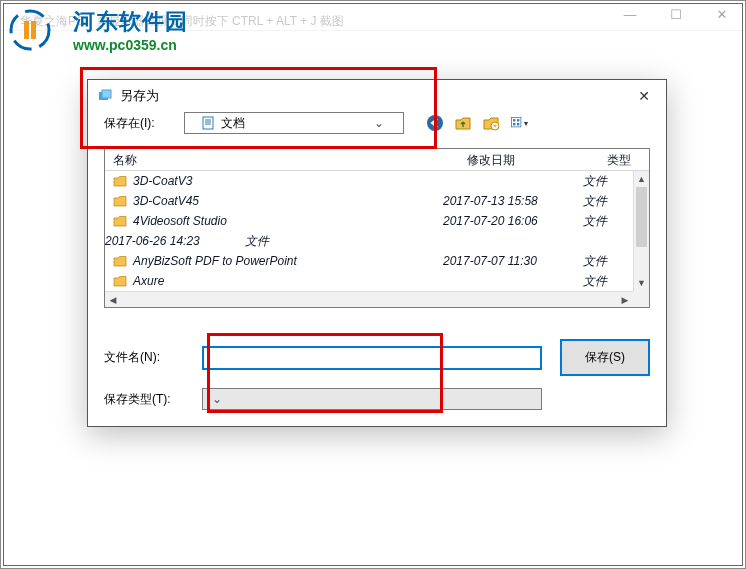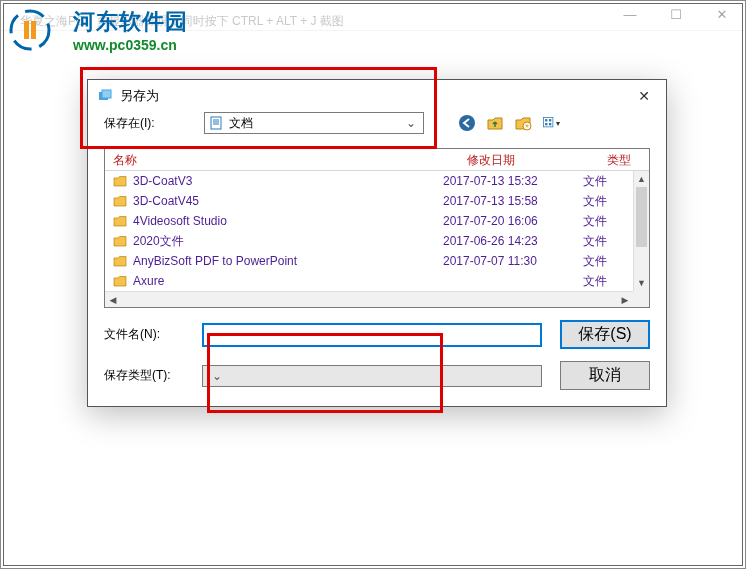--- a/index.html
+++ b/index.html
@@ -19,57 +19,57 @@
 
   
   .dialog { position: absolute; left: 86px; top: 78px; width: 580px; background: #fff; border: 1px solid #555; box-shadow: 0 8px 30px rgba(0,0,0,.25); z-index: 10; }
   .dlg-title { height: 32px; display: flex; align-items: center; padding: 4px 10px; font-size: 13px; }
   .dlg-title .ticon { width: 14px; height: 14px; margin-right: 8px; }
   .dlg-title .tlabel { flex: 1; }
   .dlg-title .close { width: 24px; height: 24px; text-align: center; line-height: 24px; font-size: 14px; color: #333; cursor: pointer; }
 
   .dlg-body { padding: 0 16px 16px; font-size: 12px; }
 
-  .row-savein { display: flex; align-items: center; gap: 22px; margin-bottom: 14px; }
+  .row-savein { display: flex; align-items: center; gap: 10px; margin-bottom: 14px; }
   .row-savein .label { width: 70px; }
-  .combo { flex: 0 0 220px; height: 22px; border: 1px solid #7a7a7a; background: #fff; display: flex; align-items: center; padding: 0 4px; gap: 6px; margin-left: 8px; }
+  .combo { flex: 0 0 220px; height: 22px; border: 1px solid #7a7a7a; background: #fff; display: flex; align-items: center; padding: 0 16px; gap: 6px; }
   .combo .docicon { width: 14px; height: 14px; }
   .combo .text { flex: 1; }
   .combo .caret { width: 16px; text-align: center; color: #555; }
 
   .nav-icons { display: flex; align-items: center; gap: 10px; margin-left: 12px; }
   .nav-icons .icn { width: 18px; height: 18px; display: flex; align-items: center; justify-content: center; }
 
   .listbox { border: 1px solid #7a7a7a; height: 160px; background: #fff; position: relative; overflow: hidden; }
-  .list-head { display: flex; height: 22px; border-bottom: 1px solid #d6d6d6; font-size: 12px; color: #b91c1c; }
+  .list-head { display: flex; height: 22px; border-bottom: 1px solid #d6d6d6; font-size: 12px; color: #0f172a; }
   .list-head .col { padding: 3px 8px; border-right: 1px solid transparent; }
   .col-name { flex: 1; }
   .col-date { width: 140px; margin-left: 43px; }
   .col-type { width: 50px; }
   .list-rows { position: absolute; top: 22px; left: 0; right: 16px; bottom: 16px; overflow: hidden; }
-  .lrow { display: flex; height: 20px; align-items: center; font-size: 12px; color: #4c1d95; }
+  .lrow { display: flex; height: 20px; align-items: center; font-size: 12px; color: #0f172a; font-style: italic; }
   .lrow .fname { flex: 1; display: flex; align-items: center; gap: 6px; padding-left: 8px; }
   .lrow .fdate { width: 140px; }
   .lrow .ftype { width: 50px; }
   .folder-icon { width: 14px; height: 11px; display: inline-block; }
   .scroll-v { position: absolute; right: 0; top: 22px; bottom: 16px; width: 16px; background: #f1f1f1; border-left: 1px solid #ddd; }
   .scroll-v .up,.scroll-v .down { height: 16px; text-align: center; font-size: 9px; color: #555; line-height: 16px; }
   .scroll-v .thumb { position: absolute; left: 2px; right: 2px; top: 16px; height: 60px; background: #cfcfcf; }
   .scroll-h { position: absolute; left: 0; right: 16px; bottom: 0; height: 16px; background: #f1f1f1; border-top: 1px solid #ddd; }
   .scroll-h .left,.scroll-h .right { width: 16px; height: 16px; text-align: center; font-size: 9px; color: #555; line-height: 16px; display: inline-block; }
   .scroll-h .right { float: right; }
   .corner { position: absolute; right: 0; bottom: 0; width: 16px; height: 16px; background: #f1f1f1; }
 
-  .bottom { margin-top: 12px; display: grid; grid-template-columns: 80px 1fr 90px; row-gap: 12px; column-gap: 18px; align-items: center; }
+  .bottom { margin-top: 31px; display: grid; grid-template-columns: 80px 1fr 90px; row-gap: 12px; column-gap: 18px; align-items: center; }
   .bottom .lbl { font-size: 12px; }
   .text-input { height: 24px; border: 2px solid #0078d7; background: #fff; padding: 0 4px; outline: none; width: 100%; font-size: 12px; }
   .type-combo { height: 22px; border: 1px solid #7a7a7a; background: #e7e7e7; display: flex; align-items: center; padding: 0 6px; width: 100%; }
   .type-combo .text { flex: 1; }
   .type-combo .caret { width: 16px; text-align: center; color: #555; }
-  .btn { height: 29px; border: 1px solid #7a7a7a; background: #e1e1e1; font-size: 16px; cursor: pointer; }
+  .btn { height: 37px; border: 1px solid #7a7a7a; background: #e1e1e1; font-size: 12px; cursor: pointer; }
   .btn-primary { border: 2px solid #0078d7; background: #e1e1e1; }
 
   
   .hl { position: absolute; border: 3px solid #d00; pointer-events: none; z-index: 20; }
   .hl1 { left: 79px; top: 66px; width: 357px; height: 82px; }
   .hl2 { left: 206px; top: 332px; width: 236px; height: 80px; }
 
   
   .outer-border { position: absolute; inset: 2px; border: 1px solid #666; pointer-events: none; }
 </style>
@@ -165,21 +165,20 @@
         <div class="col col-type">类型</div>
       </div>
       <div class="list-rows" id="list-rows">
           <div class="lrow">
             <span class="fname">
               <span class="folder-icon"><svg viewBox="0 0 14 11">
                   <path d="M1 2h4l1.5-1.5H13V10H1z" fill="#f4c04e" stroke="#b8860b" stroke-width="0.7"></path>
                 </svg></span>
               <span>3D-CoatV3</span>
             </span>
-            <span class="fdate">2017-07-13 15:32</span>
             <span class="ftype">文件</span>
           </div>
           <div class="lrow">
             <span class="fname">
               <span class="folder-icon"><svg viewBox="0 0 14 11">
                   <path d="M1 2h4l1.5-1.5H13V10H1z" fill="#f4c04e" stroke="#b8860b" stroke-width="0.7"></path>
                 </svg></span>
               <span>3D-CoatV45</span>
             </span>
             <span class="fdate">2017-07-13 15:58</span>
@@ -189,26 +188,20 @@
             <span class="fname">
               <span class="folder-icon"><svg viewBox="0 0 14 11">
                   <path d="M1 2h4l1.5-1.5H13V10H1z" fill="#f4c04e" stroke="#b8860b" stroke-width="0.7"></path>
                 </svg></span>
               <span>4Videosoft Studio</span>
             </span>
             <span class="fdate">2017-07-20 16:06</span>
             <span class="ftype">文件</span>
           </div>
           <div class="lrow">
-            <span class="fname">
-              <span class="folder-icon"><svg viewBox="0 0 14 11">
-                  <path d="M1 2h4l1.5-1.5H13V10H1z" fill="#f4c04e" stroke="#b8860b" stroke-width="0.7"></path>
-                </svg></span>
-              <span>2020文件</span>
-            </span>
             <span class="fdate">2017-06-26 14:23</span>
             <span class="ftype">文件</span>
           </div>
           <div class="lrow">
             <span class="fname">
               <span class="folder-icon"><svg viewBox="0 0 14 11">
                   <path d="M1 2h4l1.5-1.5H13V10H1z" fill="#f4c04e" stroke="#b8860b" stroke-width="0.7"></path>
                 </svg></span>
               <span>AnyBizSoft PDF to PowerPoint</span>
             </span>
@@ -239,20 +232,19 @@
 
     <div class="bottom">
       <span class="lbl">文件名(N):</span>
       <input class="text-input" value="" style="">
       <button class="btn btn-primary">保存(S)</button>
 
       <span class="lbl">保存类型(T):</span>
       <div class="type-combo">
         <span class="caret">⌄</span>
       </div>
-      <button class="btn">取消</button>
     </div>
   </div>
 </div>
 
 <div class="hl hl1"></div>
 <div class="hl hl2"></div>
 <div class="outer-border"></div>
 
 </body></html>

